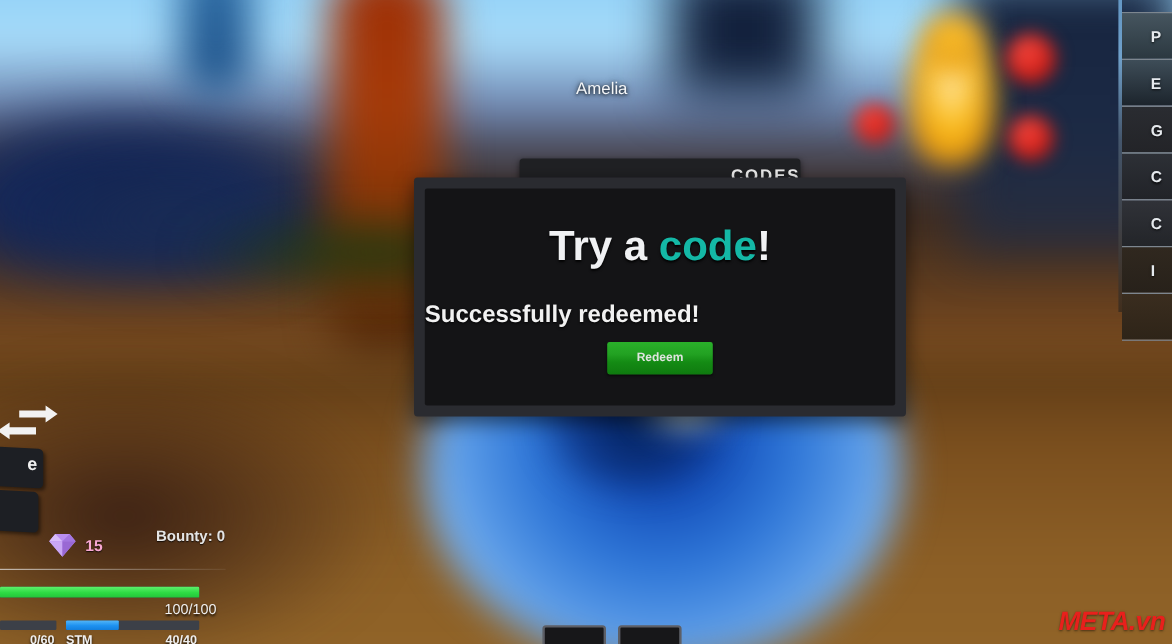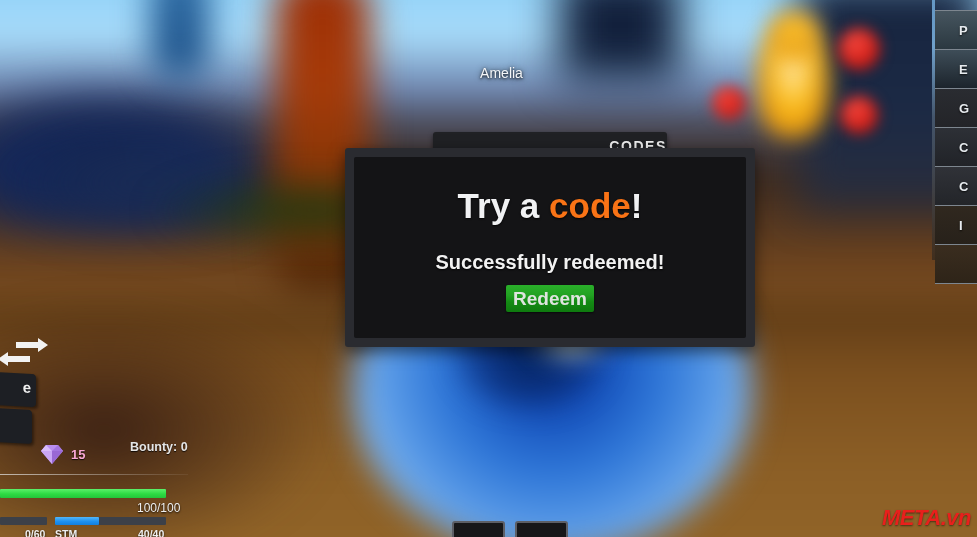--- a/index.html
+++ b/index.html
@@ -393,41 +393,40 @@
   }
   .modal-title {
     position: absolute;
     left: 0; right: 0; top: 29px;
     text-align: center;
     font-size: 35px;
     font-weight: 700;
     color: #f0f1f3;
     text-shadow: 0 1px 2px rgba(0,0,0,.9);
   }
-  .modal-title .accent { color: #f97316; }
+  .modal-title .accent { color: #14b8a6; }
   .modal-sub {
     position: absolute;
     left: 0; right: 0; top: 94px;
-    text-align: center;
     font-size: 20px;
     font-weight: 700;
     color: #f2f2f2;
     text-shadow: 0 1px 2px rgba(0,0,0,.9);
   }
   .redeem-btn {
     position: absolute;
     left: 50%; top: 128px;
     transform: translateX(-50%);
     width: 88px; height: 27px;
     border: none;
     border-radius: 2px;
     background: linear-gradient(to bottom, #2ab02a 0%, #22a122 38%, #148b14 62%, #0f7a0f 100%);
     color: #dfe4df;
     font-family: "Liberation Sans", sans-serif;
-    font-size: 19px;
+    font-size: 10px;
     font-weight: 700;
     cursor: pointer;
     box-shadow: 0 1px 2px rgba(0,0,0,.55);
   }
 
   
   .watermark {
     position: absolute;
     right: 6px; bottom: 6px;
     color: #e8201c;

